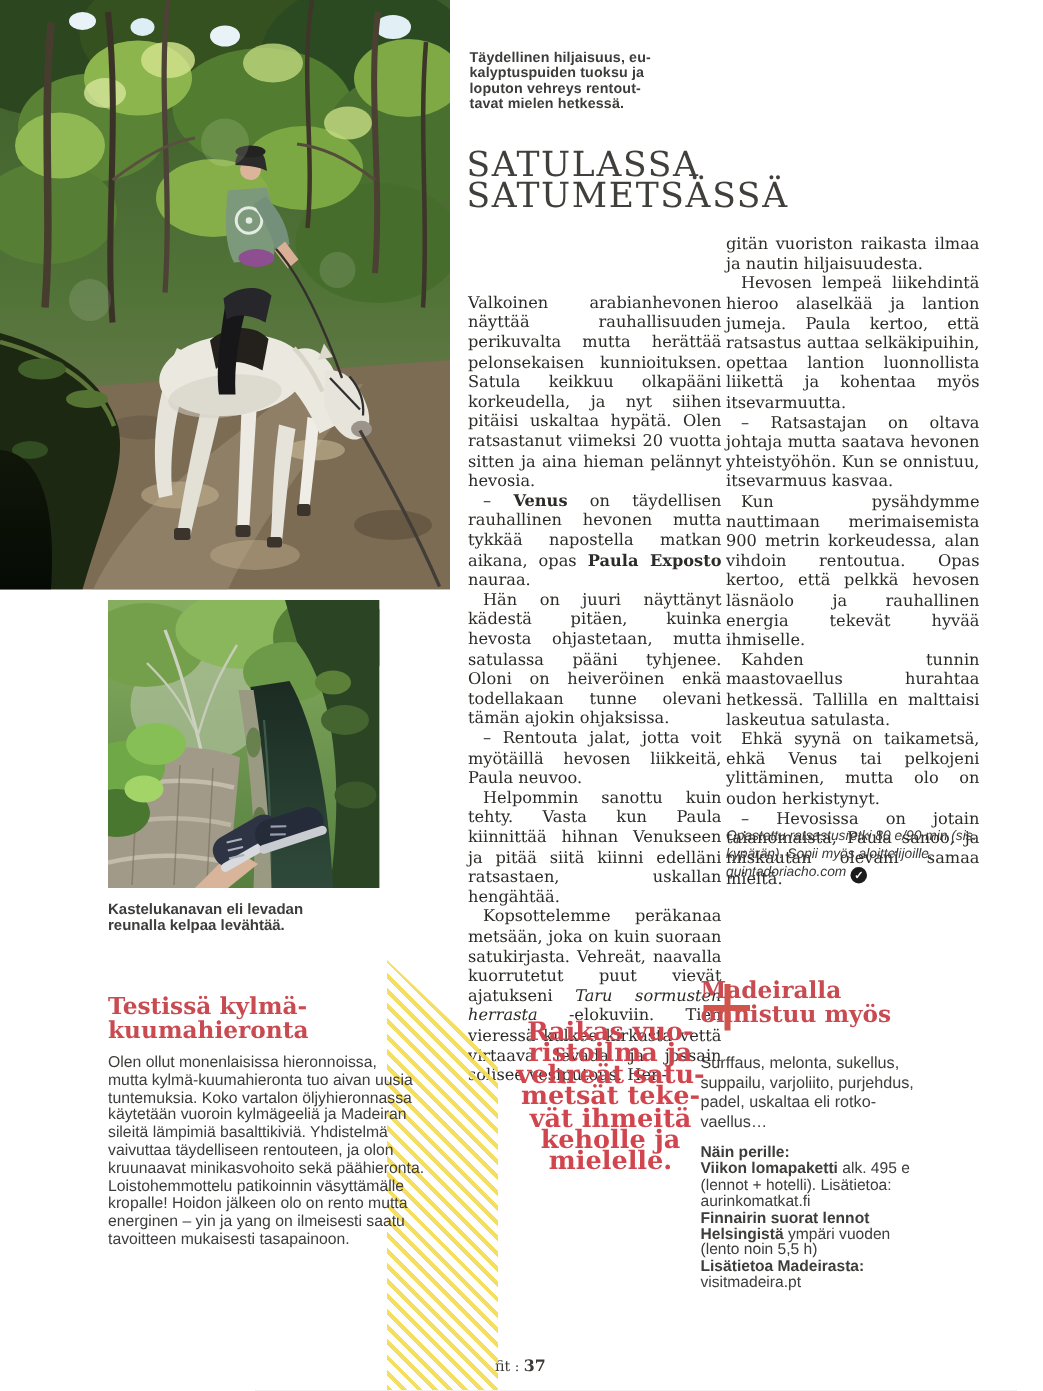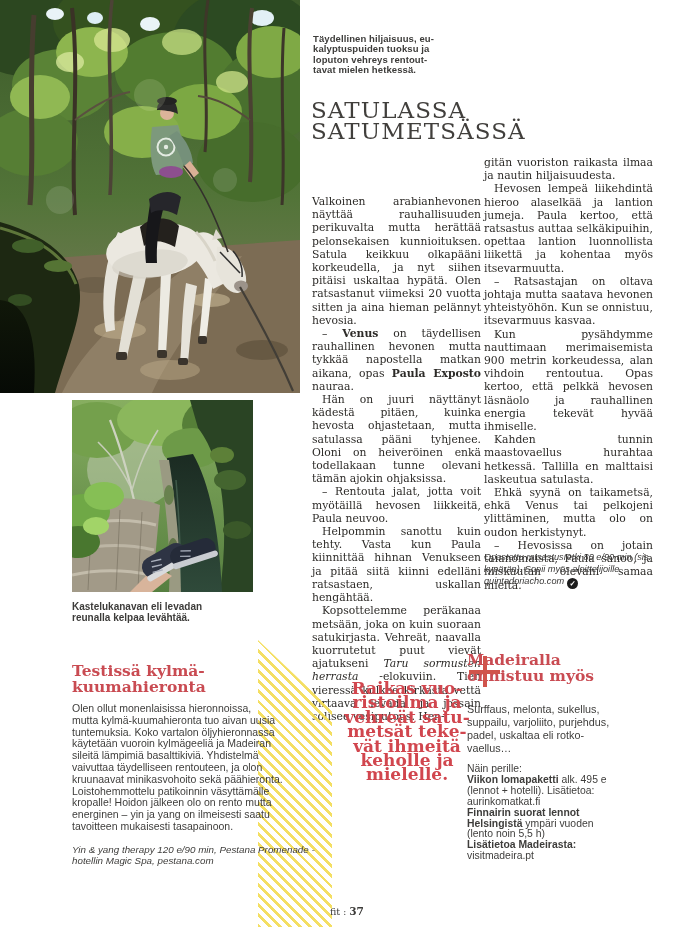--- a/index.html
+++ b/index.html
@@ -319,21 +319,20 @@
 mutta kylmä-kuumahieronta tuo aivan uusia
 tuntemuksia. Koko vartalon öljyhieronnassa
 käytetään vuoroin kylmägeeliä ja Madeiran
 sileitä lämpimiä basalttikiviä. Yhdistelmä
 vaivuttaa täydelliseen rentouteen, ja olon
 kruunaavat minikasvohoito sekä päähieronta.
 Loistohemmottelu patikoinnin väsyttämälle
 kropalle! Hoidon jälkeen olo on rento mutta
 energinen – yin ja yang on ilmeisesti saatu
 tavoitteen mukaisesti tasapainoon.</div>
-    <div class="note">Yin &amp; yang therapy 120 e/90 min, Pestana Promenade -hotellin Magic Spa, pestana.com</div>
   </div>
 
   <div class="abs z2" id="pull-quote">Raikas vuo-
 ristoilma ja
 vehreät satu-
 metsät teke-
 vät ihmeitä
 keholle ja
 mielelle.</div>
 
@@ -341,21 +340,21 @@
     <div class="head-row">
       <span class="plus-icon"></span>
       <h2 class="red-head" style="margin:0;">Madeiralla
 onnistuu myös</h2>
     </div>
     <div class="intro">Surffaus, melonta, sukellus,
 suppailu, varjoliito, purjehdus,
 padel, uskaltaa eli rotko-
 vaellus…</div>
     <div class="details">
-        <p><span style="font-weight: normal; text-align: right;">Näin perille:</span></p>
+        <p><span style="font-weight: bold; text-align: right;">Näin perille:</span></p>
         <p><span style="font-weight: bold;">Viikon lomapaketti</span><span> alk. 495 e
 (lennot + hotelli). Lisätietoa:
 aurinkomatkat.fi</span></p>
         <p><span style="font-weight: bold;">Finnairin suorat lennot
 Helsingistä</span><span> ympäri vuoden
 (lento noin 5,5 h)</span></p>
         <p><span style="font-weight: bold;">Lisätietoa Madeirasta:</span><span>
 visitmadeira.pt</span></p>
       </div>
   </div>

